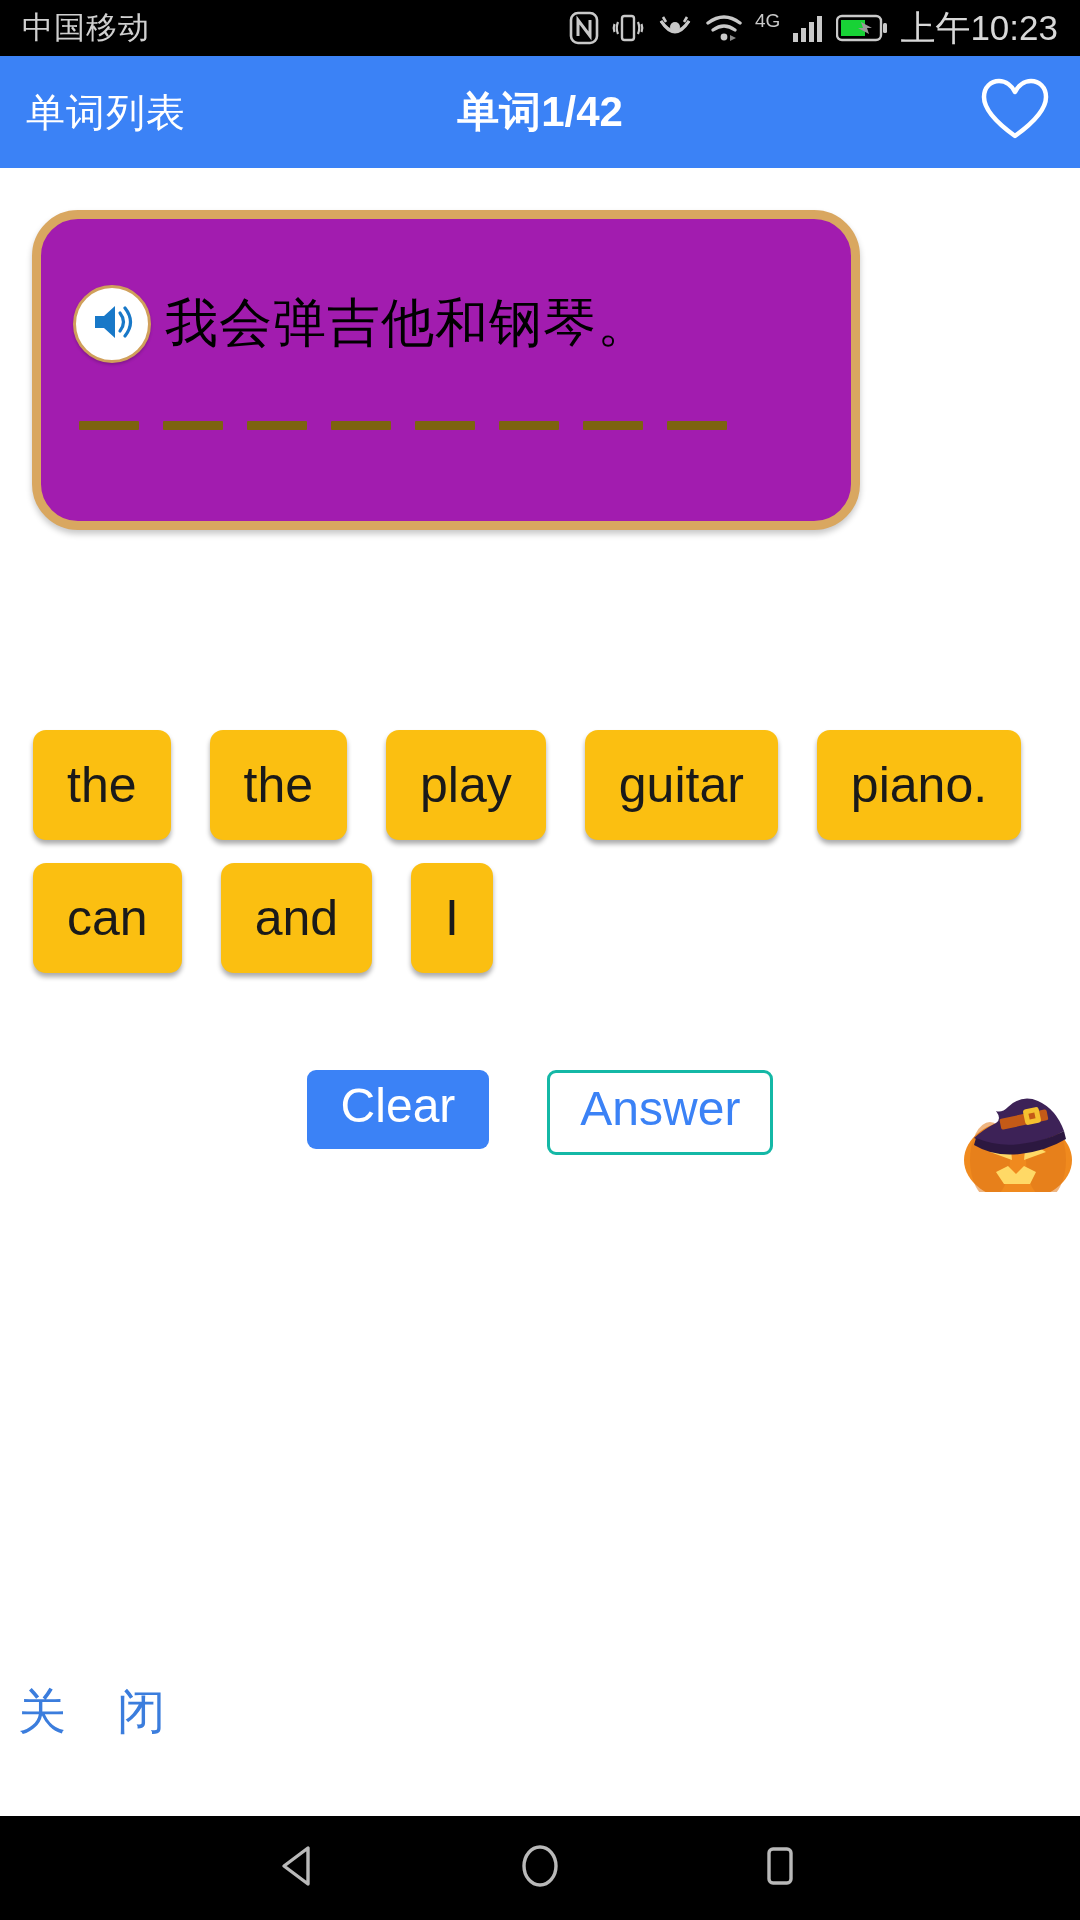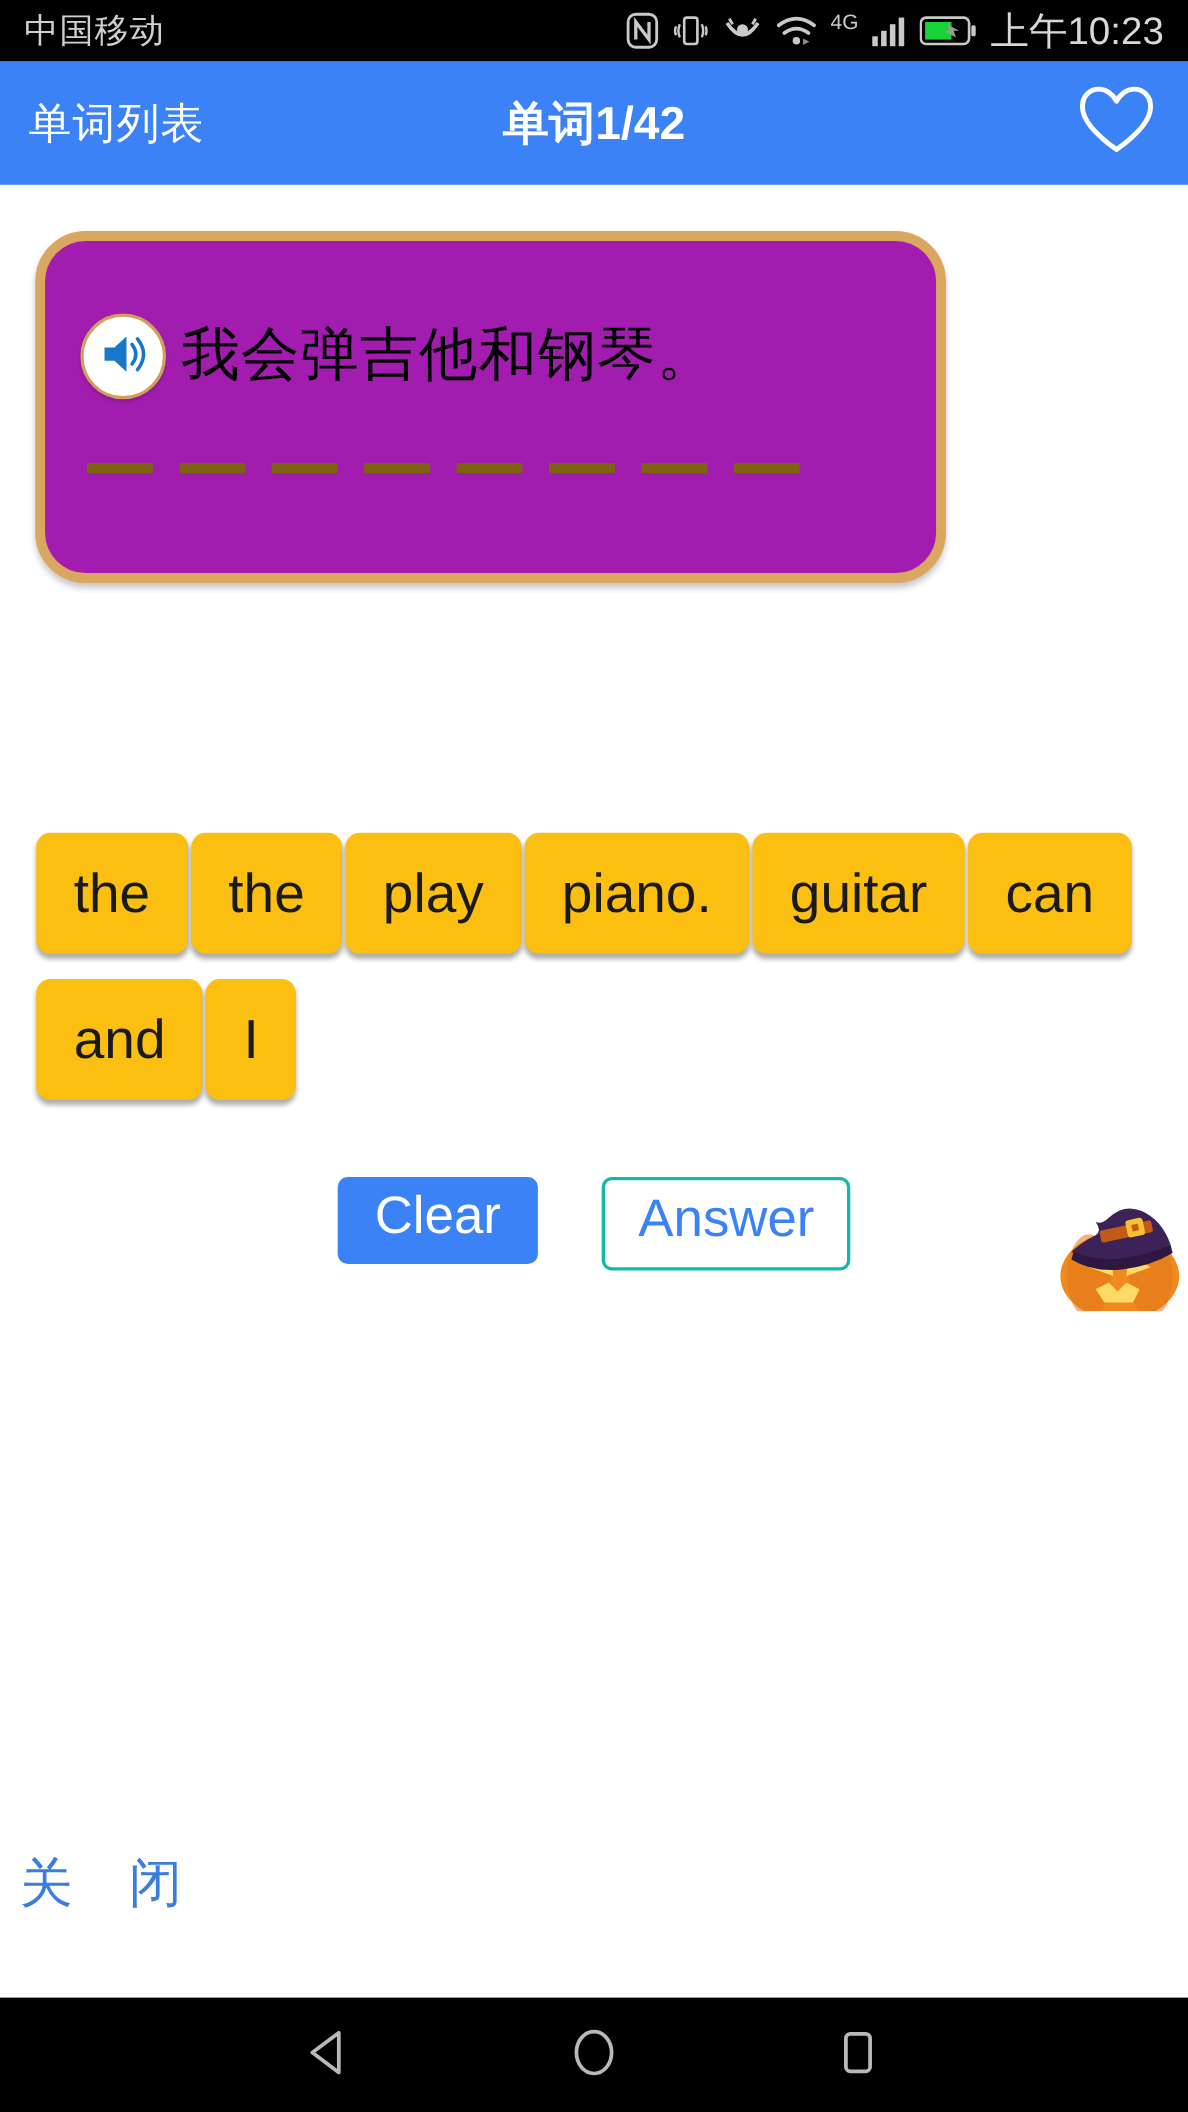--- a/index.html
+++ b/index.html
@@ -64,22 +64,22 @@
     line-height:84px; white-space:nowrap;
   }
   .blanks{
     position:absolute; left:38px; top:202px;
     display:flex; gap:24px; align-items:center;
   }
   .blank{ width:60px; height:9px; background:#7d6310; border-radius:1px; }
 
   
   .tiles{
-    position:absolute; left:33px; top:757px; width:1014px;
-    display:flex; flex-wrap:wrap; gap:23px 3px;
+    position:absolute; left:33px; top:730px; width:1014px;
+    display:flex; flex-wrap:wrap; gap:23px 39px;
   }
   .tile{
     background:#fbbf11; border-radius:13px;
     height:110px; min-width:60px;
     padding:0 34px;
     display:flex; align-items:center; justify-content:center;
     font-size:50px; color:#1a1a1a;
     box-shadow:0 4px 5px rgba(0,0,0,.33);
     font-family:"Liberation Sans","DejaVu Sans",sans-serif;
   }
@@ -223,22 +223,22 @@
         <span class="blank"></span>
         <span class="blank"></span>
       </div>
     </div>
   </div>
 
   <div class="tiles">
     <div class="tile">the</div>
     <div class="tile">the</div>
     <div class="tile">play</div>
+    <div class="tile">guitar</div>
     <div class="tile">piano.</div>
-    <div class="tile">guitar</div>
     <div class="tile">can</div>
     <div class="tile">and</div>
     <div class="tile">I</div>
   </div>
 
   <div class="actions">
     <button class="btn-clear">Clear</button>
     <button class="btn-answer">Answer</button>
   </div>
 

